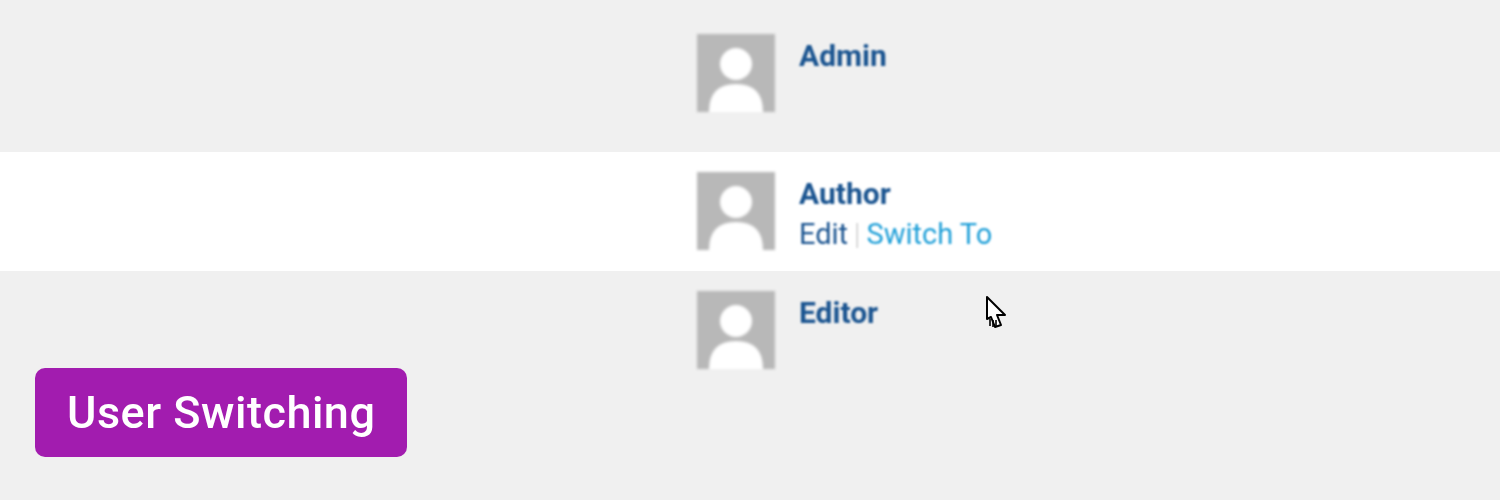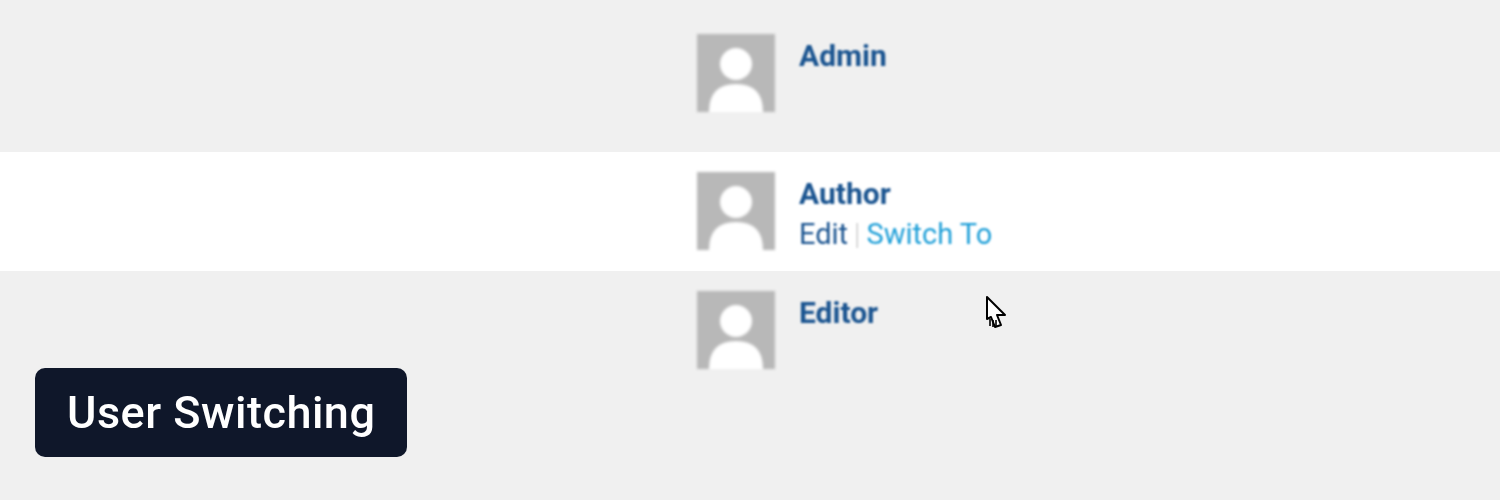--- a/index.html
+++ b/index.html
@@ -77,21 +77,21 @@
       left: 977px;
       top: 293px;
       width: 38px;
       height: 42px;
       z-index: 10;
     }
     .banner-label {
       position: absolute;
       left: 35px;
       bottom: 43px;
-      background: #0f172a;
+      background: #a21caf;
       color: #ffffff;
       font-size: 45px;
       font-weight: 500;
       padding: 18px 32px;
       border-radius: 10px;
       letter-spacing: 0.5px;
     }
   </style>
 </head>
 <body>

